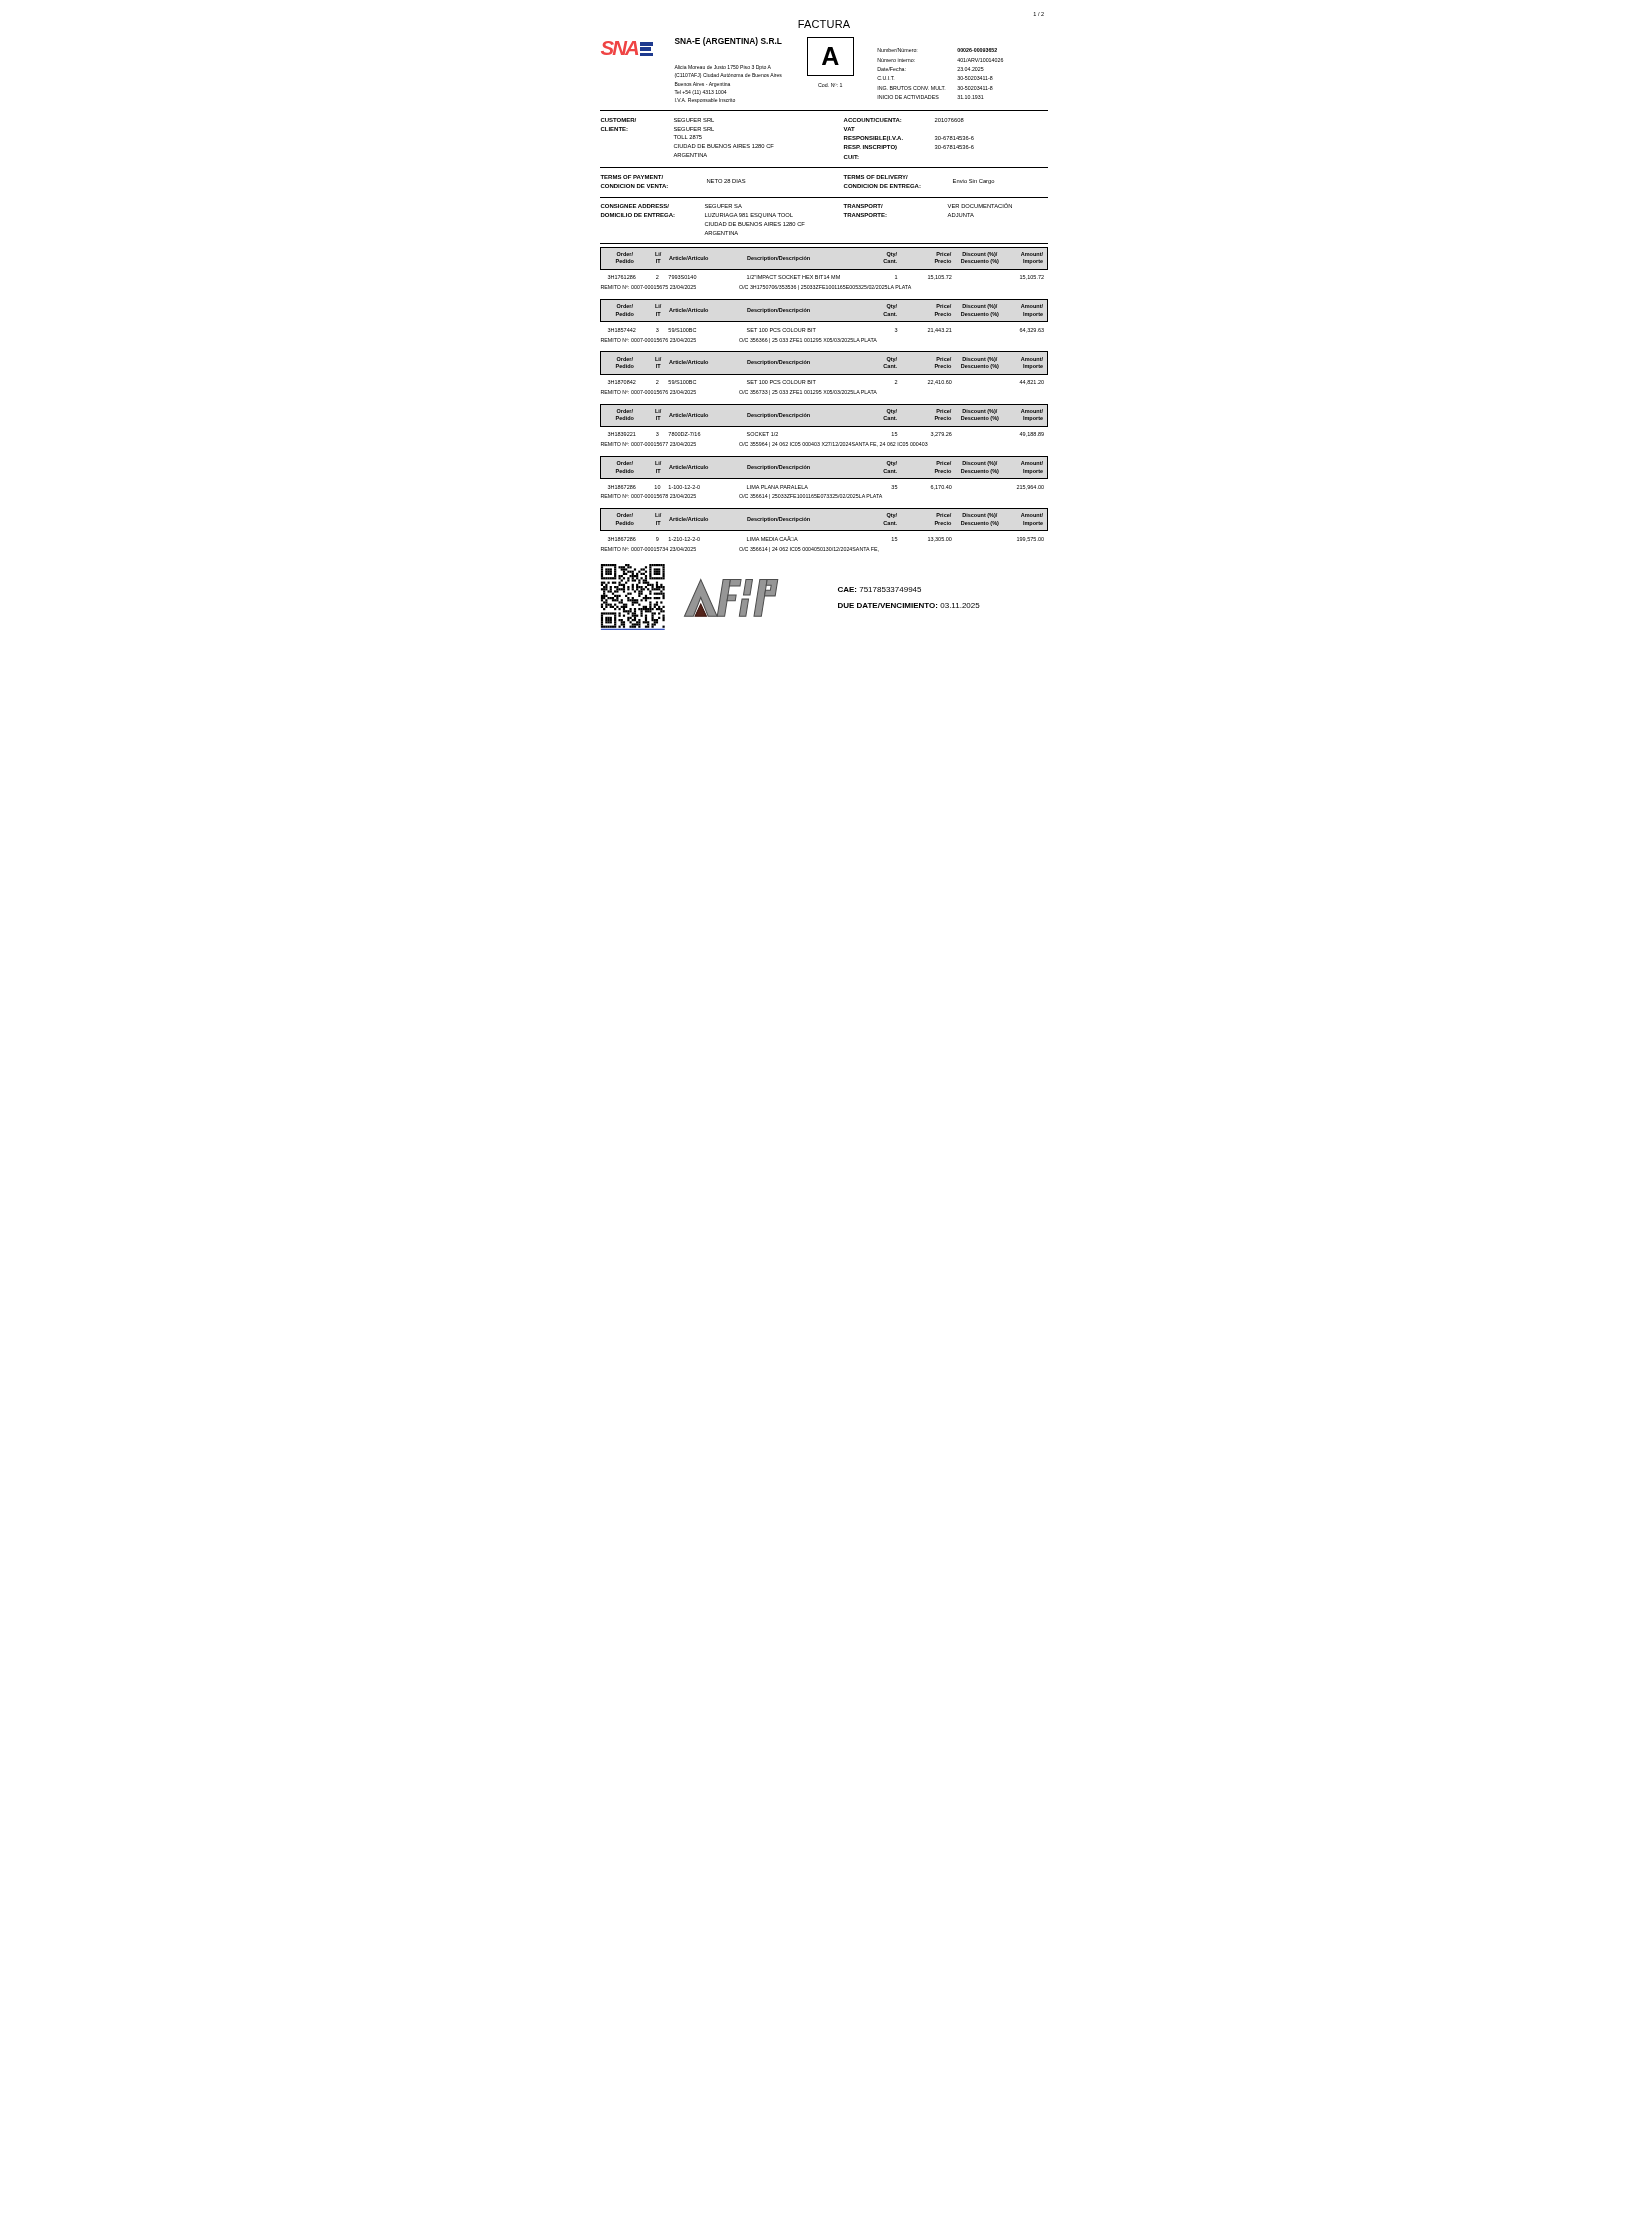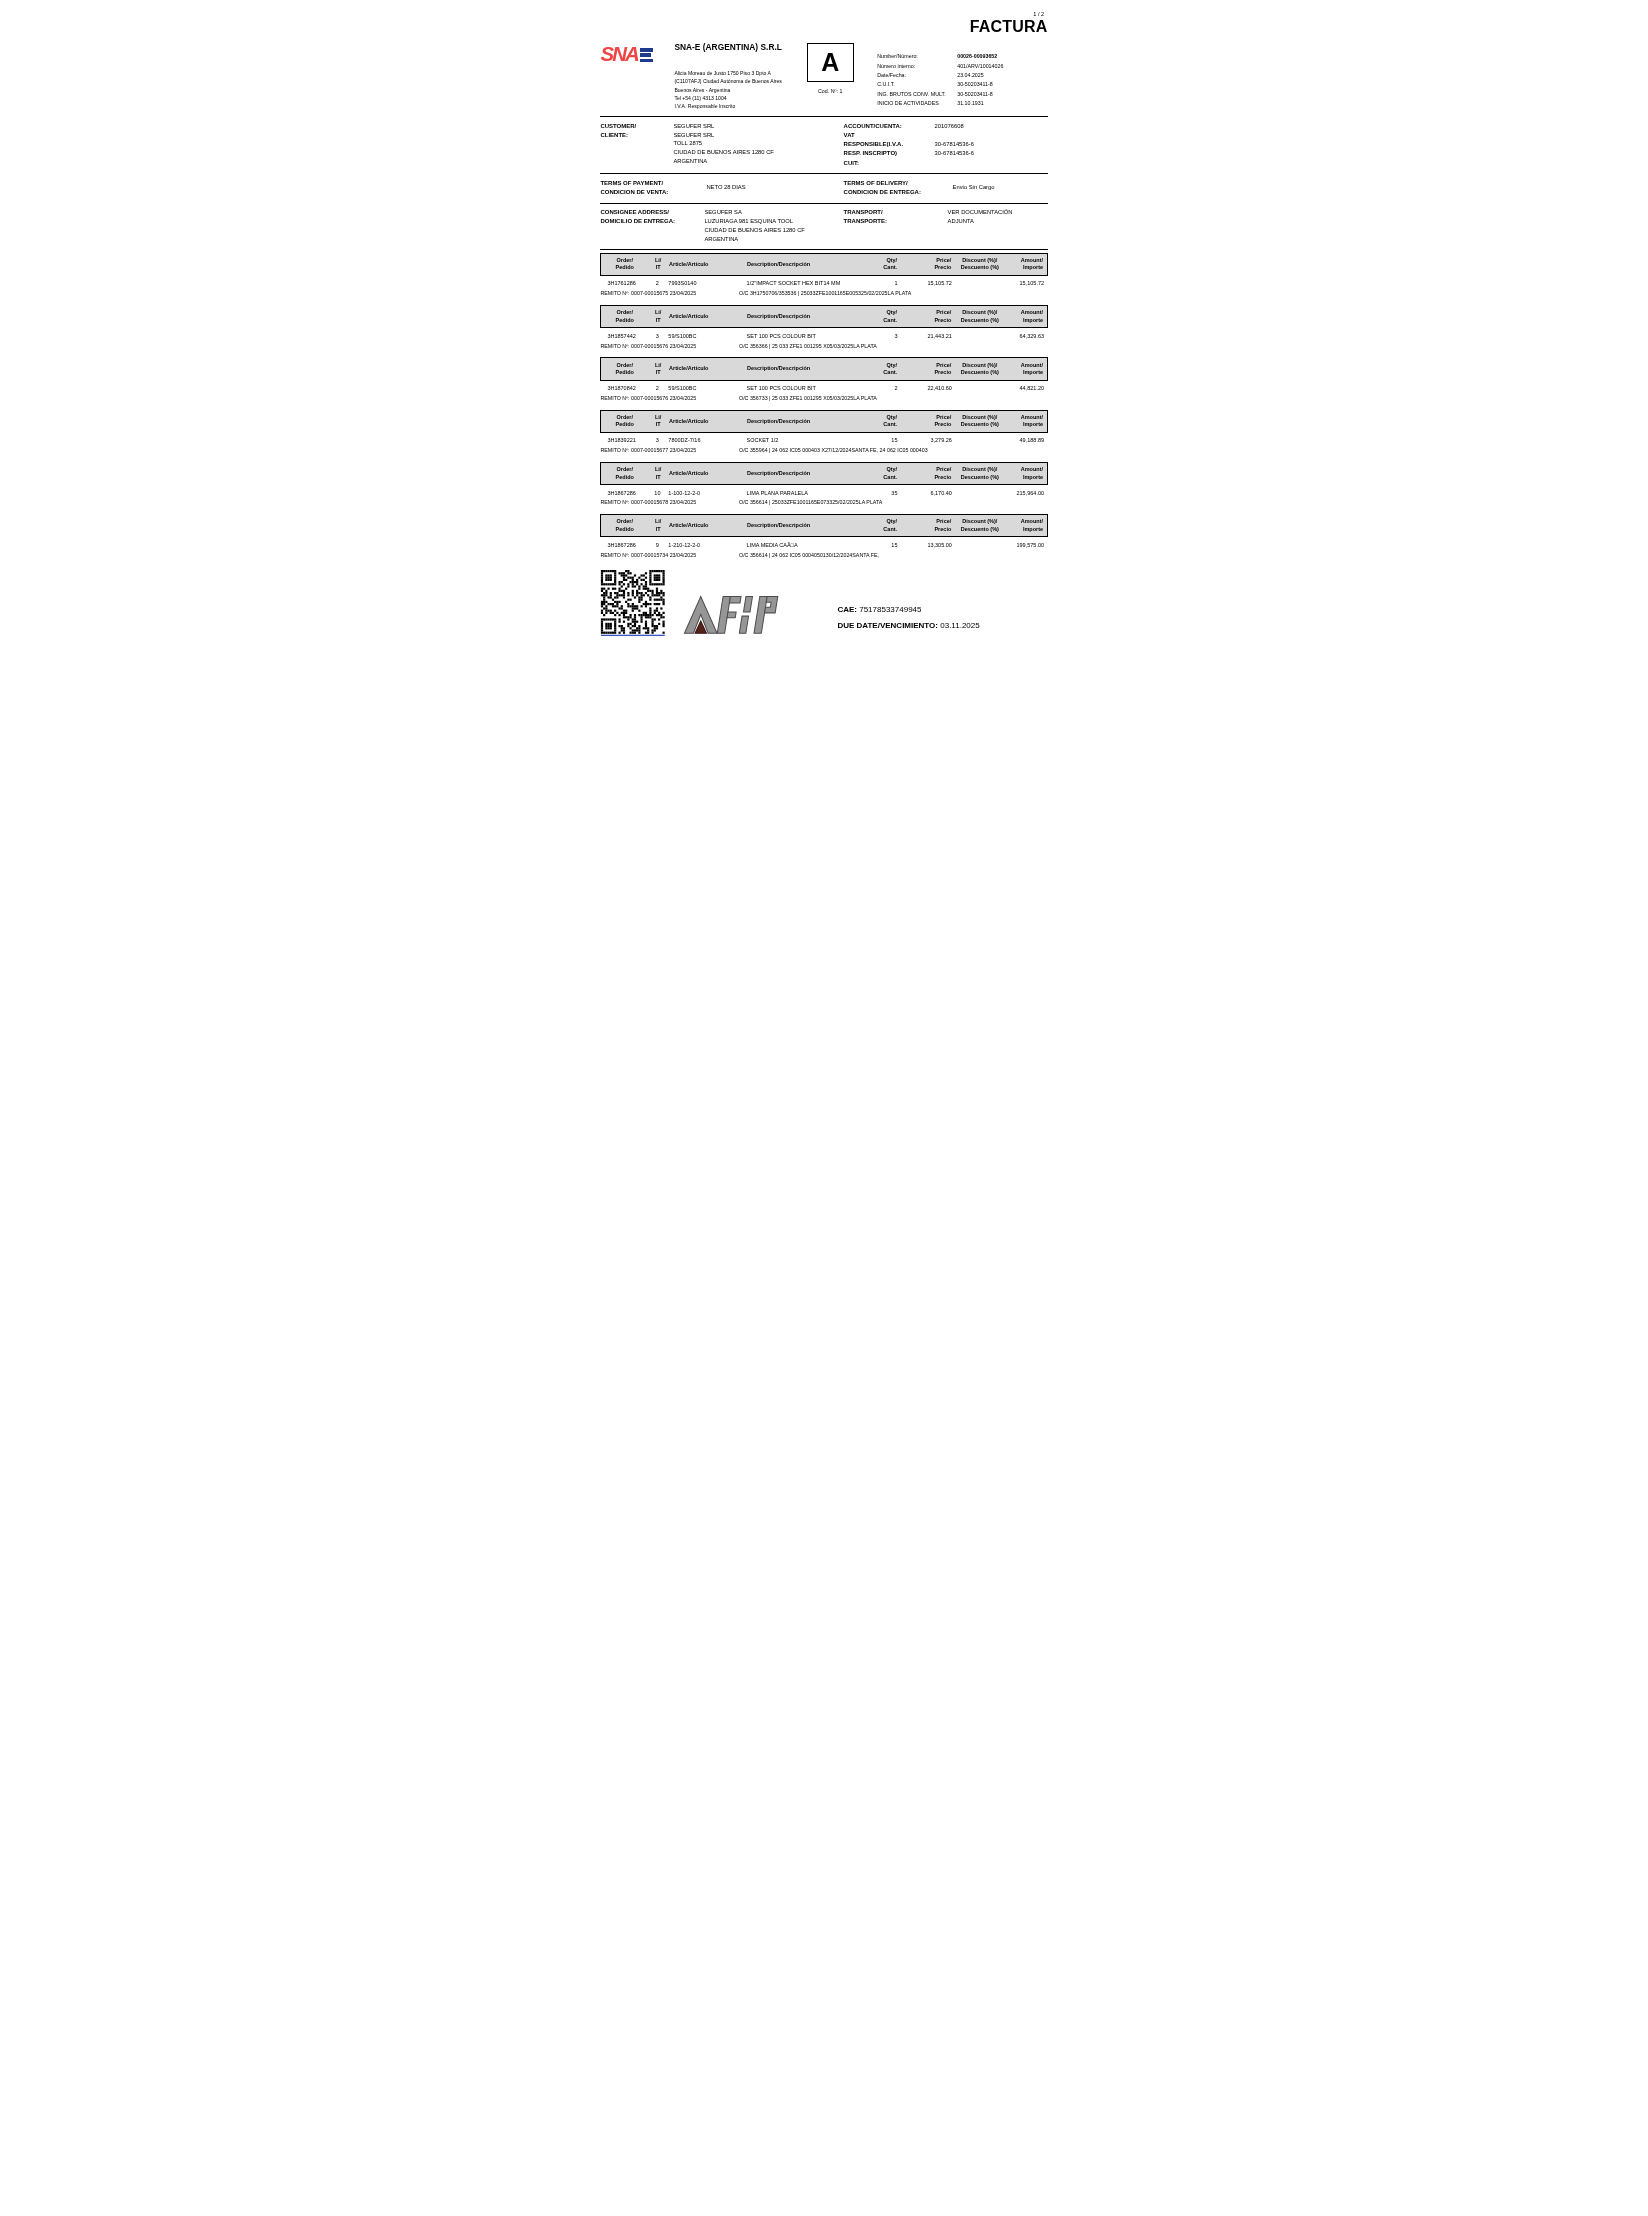--- a/index.html
+++ b/index.html
@@ -1,19 +1,19 @@
 <!DOCTYPE html>
 <html style="font-size:7px"><head>
 <meta charset="utf-8">
 <style>
 *{box-sizing:border-box;margin:0;padding:0}
 body{background:#ffffff;font-family:"Liberation Sans",sans-serif;color:#000}
 .page{width:488px;margin:0 auto;background:#fff;position:relative;padding:17.7px 20.4px 15px}
 .page-number{position:absolute;top:10.6px;right:24px;font-size:5.5px}
-.doc-title{text-align:right;font-size:16px;font-weight:700;letter-spacing:0.2px}
+.doc-title{text-align:center;font-size:11px;font-weight:400;letter-spacing:0.2px}
 .header-row{display:flex;align-items:flex-start;margin-top:6.2px}
 .logo{width:74px;display:flex;align-items:flex-start;padding-top:3.5px}
 .logo-sna{font-size:20.4px;font-weight:800;font-style:italic;color:#ef4444;letter-spacing:-1.8px;line-height:.9}
 .logo-bars{display:inline-flex;flex-direction:column;gap:1.8px;margin-left:2.2px;padding-top:2.7px}
 .logo-bars i{width:12.4px;height:3.5px;background:#1e3a8f;display:block}
 .logo-bars i:nth-child(2){width:10.6px}
 .company{width:121px}
 .company-name{font-size:8.4px;font-weight:700;margin-bottom:17px}
 .addr{font-size:5.1px;line-height:1.65}
 .type-block{width:66px;margin-left:1.8px;text-align:center}
@@ -47,21 +47,21 @@
 .c0{padding-left:7px}
 .item-head .c0{text-align:center;padding-left:0}
 .c1{text-align:center}
 .c2{padding-left:0.9px}
 .c3{padding-left:0.9px}
 .c4{text-align:right;padding-right:7px}
 .c5{text-align:right;padding-right:1.8px}
 .c6{text-align:center}
 .c7{text-align:right;padding-right:3.5px}
 .remito-row{display:grid;grid-template-columns:31% 69%;font-size:5.3px;margin-top:3.1px}
-.footer{display:flex;align-items:flex-end;margin-top:11.5px}
+.footer{display:flex;align-items:center;margin-top:11.5px}
 .qr-wrap{width:66px;height:68px}
 .afip-wrap{margin-left:16px;margin-top:1.8px}
 .cae-block{margin-left:53px;padding-top:7px}
 .cae-line{font-size:8px;margin-bottom:7px}
 .cae-line .bl{font-weight:700}
 </style>
 </head>
 <body>
 
 <div class="page">

